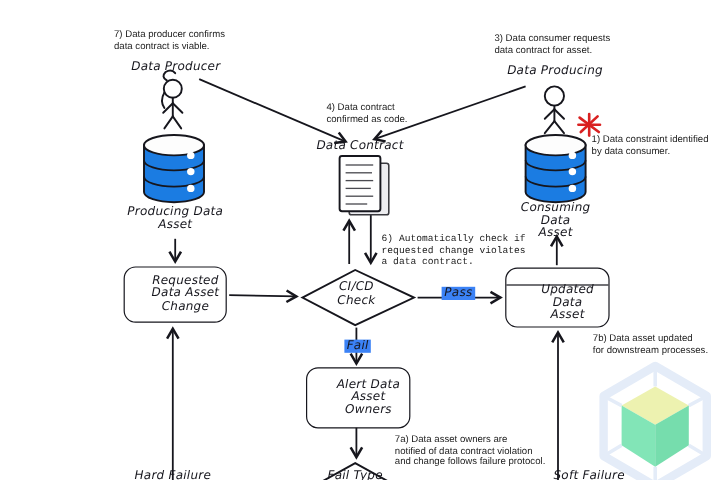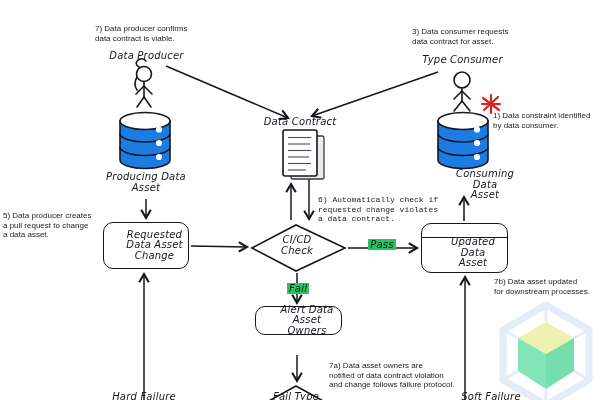--- a/index.html
+++ b/index.html
@@ -11,21 +11,21 @@
   .note {
     position:absolute; font:8px/9.6px "Liberation Sans",sans-serif;
     color:#1b1b1b; white-space:pre-line;
   }
   .hand {
     position:absolute; font-family:"DejaVu Sans",sans-serif; font-style:italic;
     font-size:10px; line-height:10.5px; color:#16161d;
     white-space:pre-line; letter-spacing:0.2px;
   }
   .center { text-align:center; }
-  .onLine { background:#22c55e; padding:0 2px;font-style:italic; }
+  .onLine { background:#3b82f6; padding:0 2px;font-style:italic; }
   .box {
     position:absolute; background:#fff; border:1.5px solid #16161d;
     border-radius:10px; display:flex; align-items:center; justify-content:center;
     box-sizing:border-box;
   }
   .box .hand { position:static; text-align:center;margin-left:17px; }
   .divider {
     position:absolute; left:0; right:0; top:13px; height:0;
     border-bottom:1.5px solid #16161d;
   }
@@ -140,48 +140,47 @@
 Data Asset
 Change</span>
   </div>
 
   <div class="box" style="left:421px; top:223px; width:87px; height:50px;justify-content:flex-end;">
     <div class="divider"></div>
     <span class="hand" style="padding-top:10px;">Updated Data
 Asset</span>
   </div>
 
-  <div class="box" style="left:255px; top:306px; width:87px; height:29px;">
+  <div class="box" style="left:255px; top:306px; width:87px; height:51px;">
     <span class="hand">Alert Data Asset
 Owners</span>
   </div>
 
   <div class="note" style="left:95px; top:24px; width:118px;">7) Data producer confirms
 data contract is viable.</div>
   <div class="note" style="left:412px; top:27px; width:122px;">3) Data consumer requests
 data contract for asset.</div>
   <div class="note" style="left:493px; top:111px; width:112px;">1) Data constraint identified
 by data consumer.</div>
-  <div class="note" style="left:3px; top:211px; width:108px;">5) Data producer creates
-a pull request to change
-a data asset.</div>
+  <div class="note" style="left:272px; top:85px; width:92px;">4) Data contract
+confirmed as code.</div>
   <div class="note" style="left:318px; top:195px; width:132px;font-family:Liberation Mono, monospace;">6) Automatically check if
 requested change violates
 a data contract.</div>
   <div class="note" style="left:329px; top:361px; width:142px;">7a) Data asset owners are
 notified of data contract violation
 and change follows failure protocol.</div>
   <div class="note" style="left:494px; top:277px; width:115px;">7b) Data asset updated
 for downstream processes.</div>
 
   <div class="hand center" style="left:104px; top:51px; width:85px;">Data Producer</div>
-  <div class="hand center" style="left:420px; top:55px; width:85px;">Type Consumer</div>
+  <div class="hand center" style="left:420px; top:55px; width:85px;">Data Producing</div>
   <div class="hand center" style="left:103px; top:172px; width:86px;font-style:italic;">Producing Data
 Asset</div>
-  <div class="hand center" style="left:424px; top:169px; width:78px;margin-left:22px;">Consuming Data
+  <div class="hand center" style="left:424px; top:169px; width:78px;">Consuming Data
 Asset</div>
   <div class="hand center" style="left:260px; top:117px; width:80px;">Data Contract</div>
   <div class="hand center" style="left:266px; top:235px; width:62px;">CI/CD
 Check</div>
 
   <div class="hand center" style="left:364px; top:240px; width:36px;"><span class="onLine">Pass</span></div>
   <div class="hand center" style="left:284px; top:284px; width:28px;"><span class="onLine">Fail</span></div>
   <div class="hand center" style="left:103px; top:392px; width:82px;">Hard Failure</div>
   <div class="hand center" style="left:450px; top:392px; width:82px;">Soft Failure</div>
   <div class="hand center" style="left:256px; top:392px; width:80px;">Fail Type</div>

